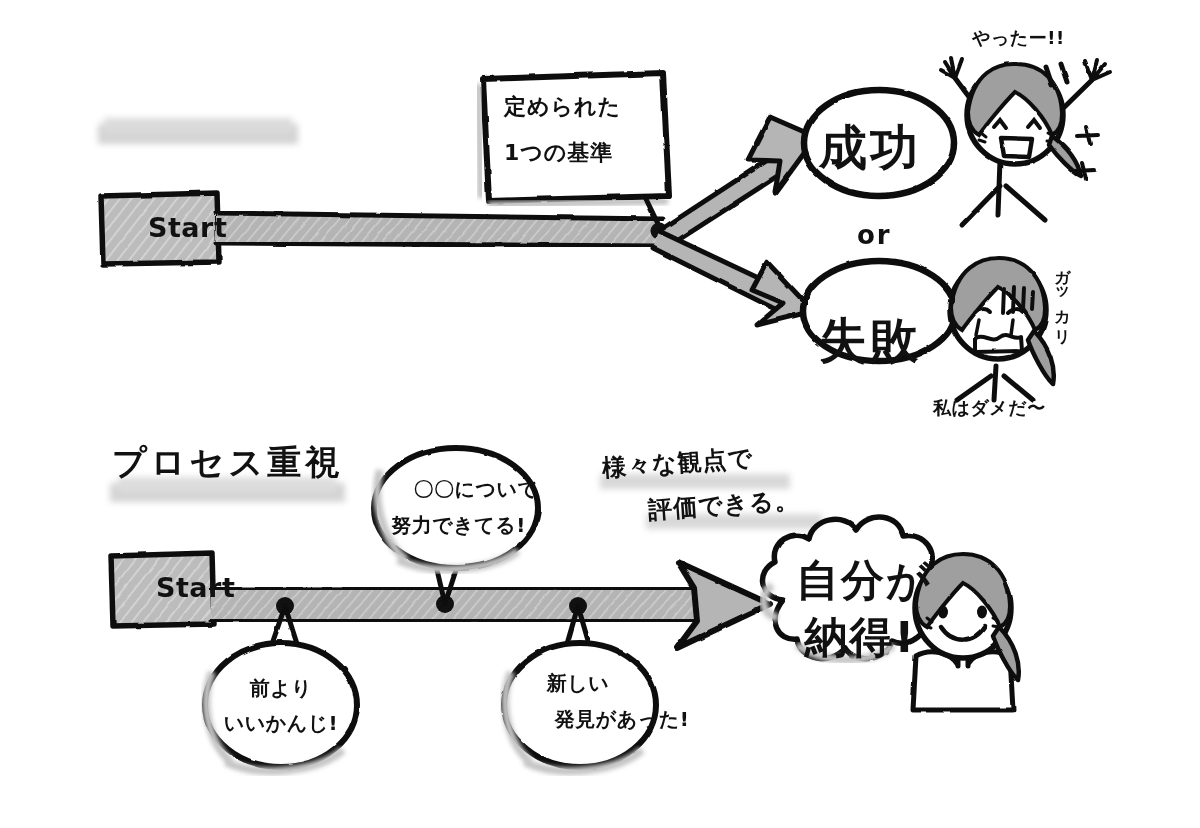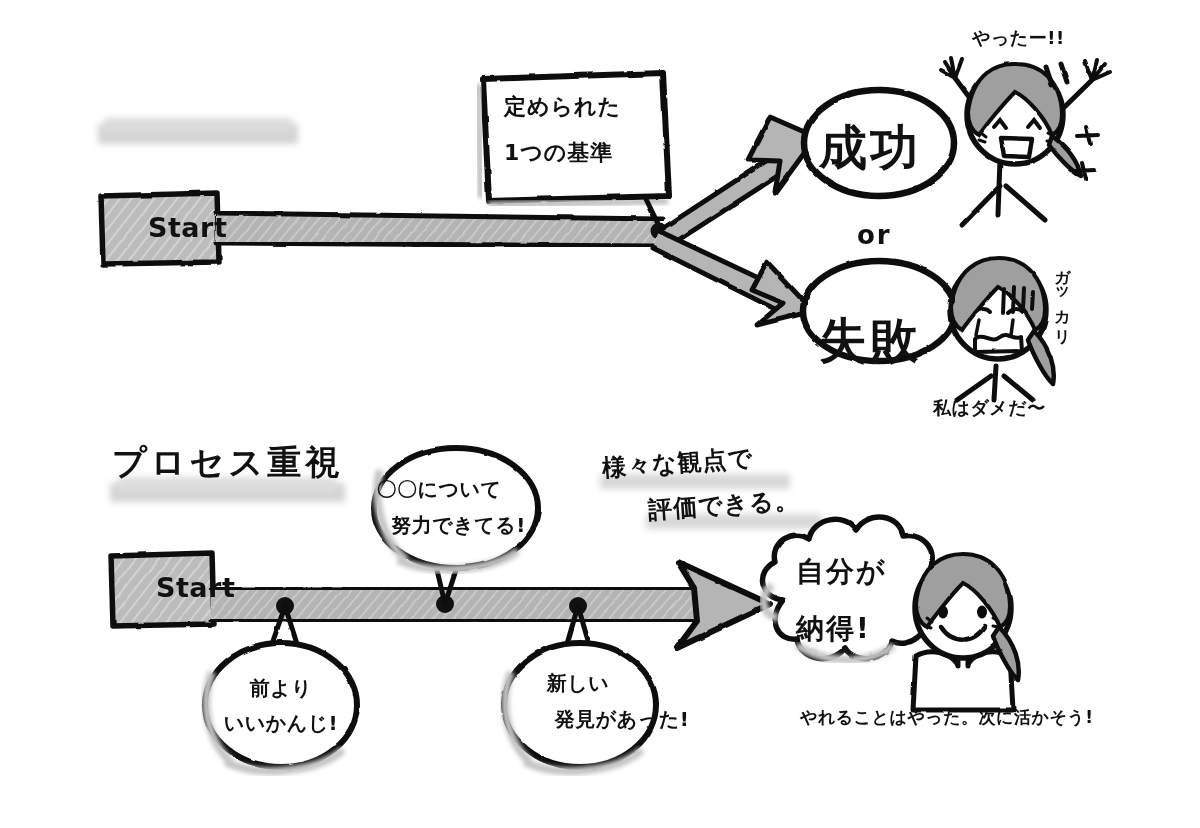--- a/index.html
+++ b/index.html
@@ -47,23 +47,23 @@
     font-size: 22px;
     letter-spacing: 1px;
     text-align: left;
   }
   .bubble-label {
     font-size: 20px;
     letter-spacing: 0.5px;
     text-align: center;
   }
   .cloud-label {
-    font-size: 28px;
+    font-size: 43px;
     letter-spacing: 2px;
-    text-align: left;
+    text-align: right;
   }
   .note-label {
     font-size: 24px;
     letter-spacing: 1px;
   }
   .small-label {
     font-size: 18px;
     letter-spacing: 0.5px;
   }
   .tiny-label {
@@ -326,28 +326,27 @@
 
   <div class="txt small-label" style="left:933px; top:398px;">私はダメだ〜</div>
 
   <div class="txt title" style="left:112px; top:443px;">プロセス重視</div>
 
   <div class="txt start-label" style="left:130px; top:572px;">Start</div>
 
   <div class="txt note-label" style="left:602px; top:450px; transform:rotate(-4deg);">様々な観点で</div>
   <div class="txt note-label" style="left:648px; top:492px; transform:rotate(-4deg);">評価できる。</div>
 
-  <div class="txt bubble-label" style="left:369px; top:478px; width:140px;">〇〇について</div>
+  <div class="txt bubble-label" style="left:406px; top:478px; width:140px;">〇〇について</div>
   <div class="txt bubble-label" style="left:386px; top:514px; width:145px;">努力できてる!</div>
 
   <div class="txt bubble-label" style="left:222px; top:677px; width:118px;">前より</div>
   <div class="txt bubble-label" style="left:216px; top:712px; width:130px;">いいかんじ!</div>
 
   <div class="txt bubble-label" style="left:519px; top:672px; width:118px;">新しい</div>
   <div class="txt bubble-label" style="left:512px; top:708px; width:140px;margin-left:40px;">発見があった!</div>
 
   <div class="txt cloud-label" style="left:796px; top:556px; width:120px;">自分が</div>
   <div class="txt cloud-label" style="left:796px; top:613px; width:120px;">納得!</div>
 
-  <div class="txt caption-label" style="left:800px; top:708px;">やれることはやった。次に活かそう!</div>
 
 
 </div>
 
 </body></html>

